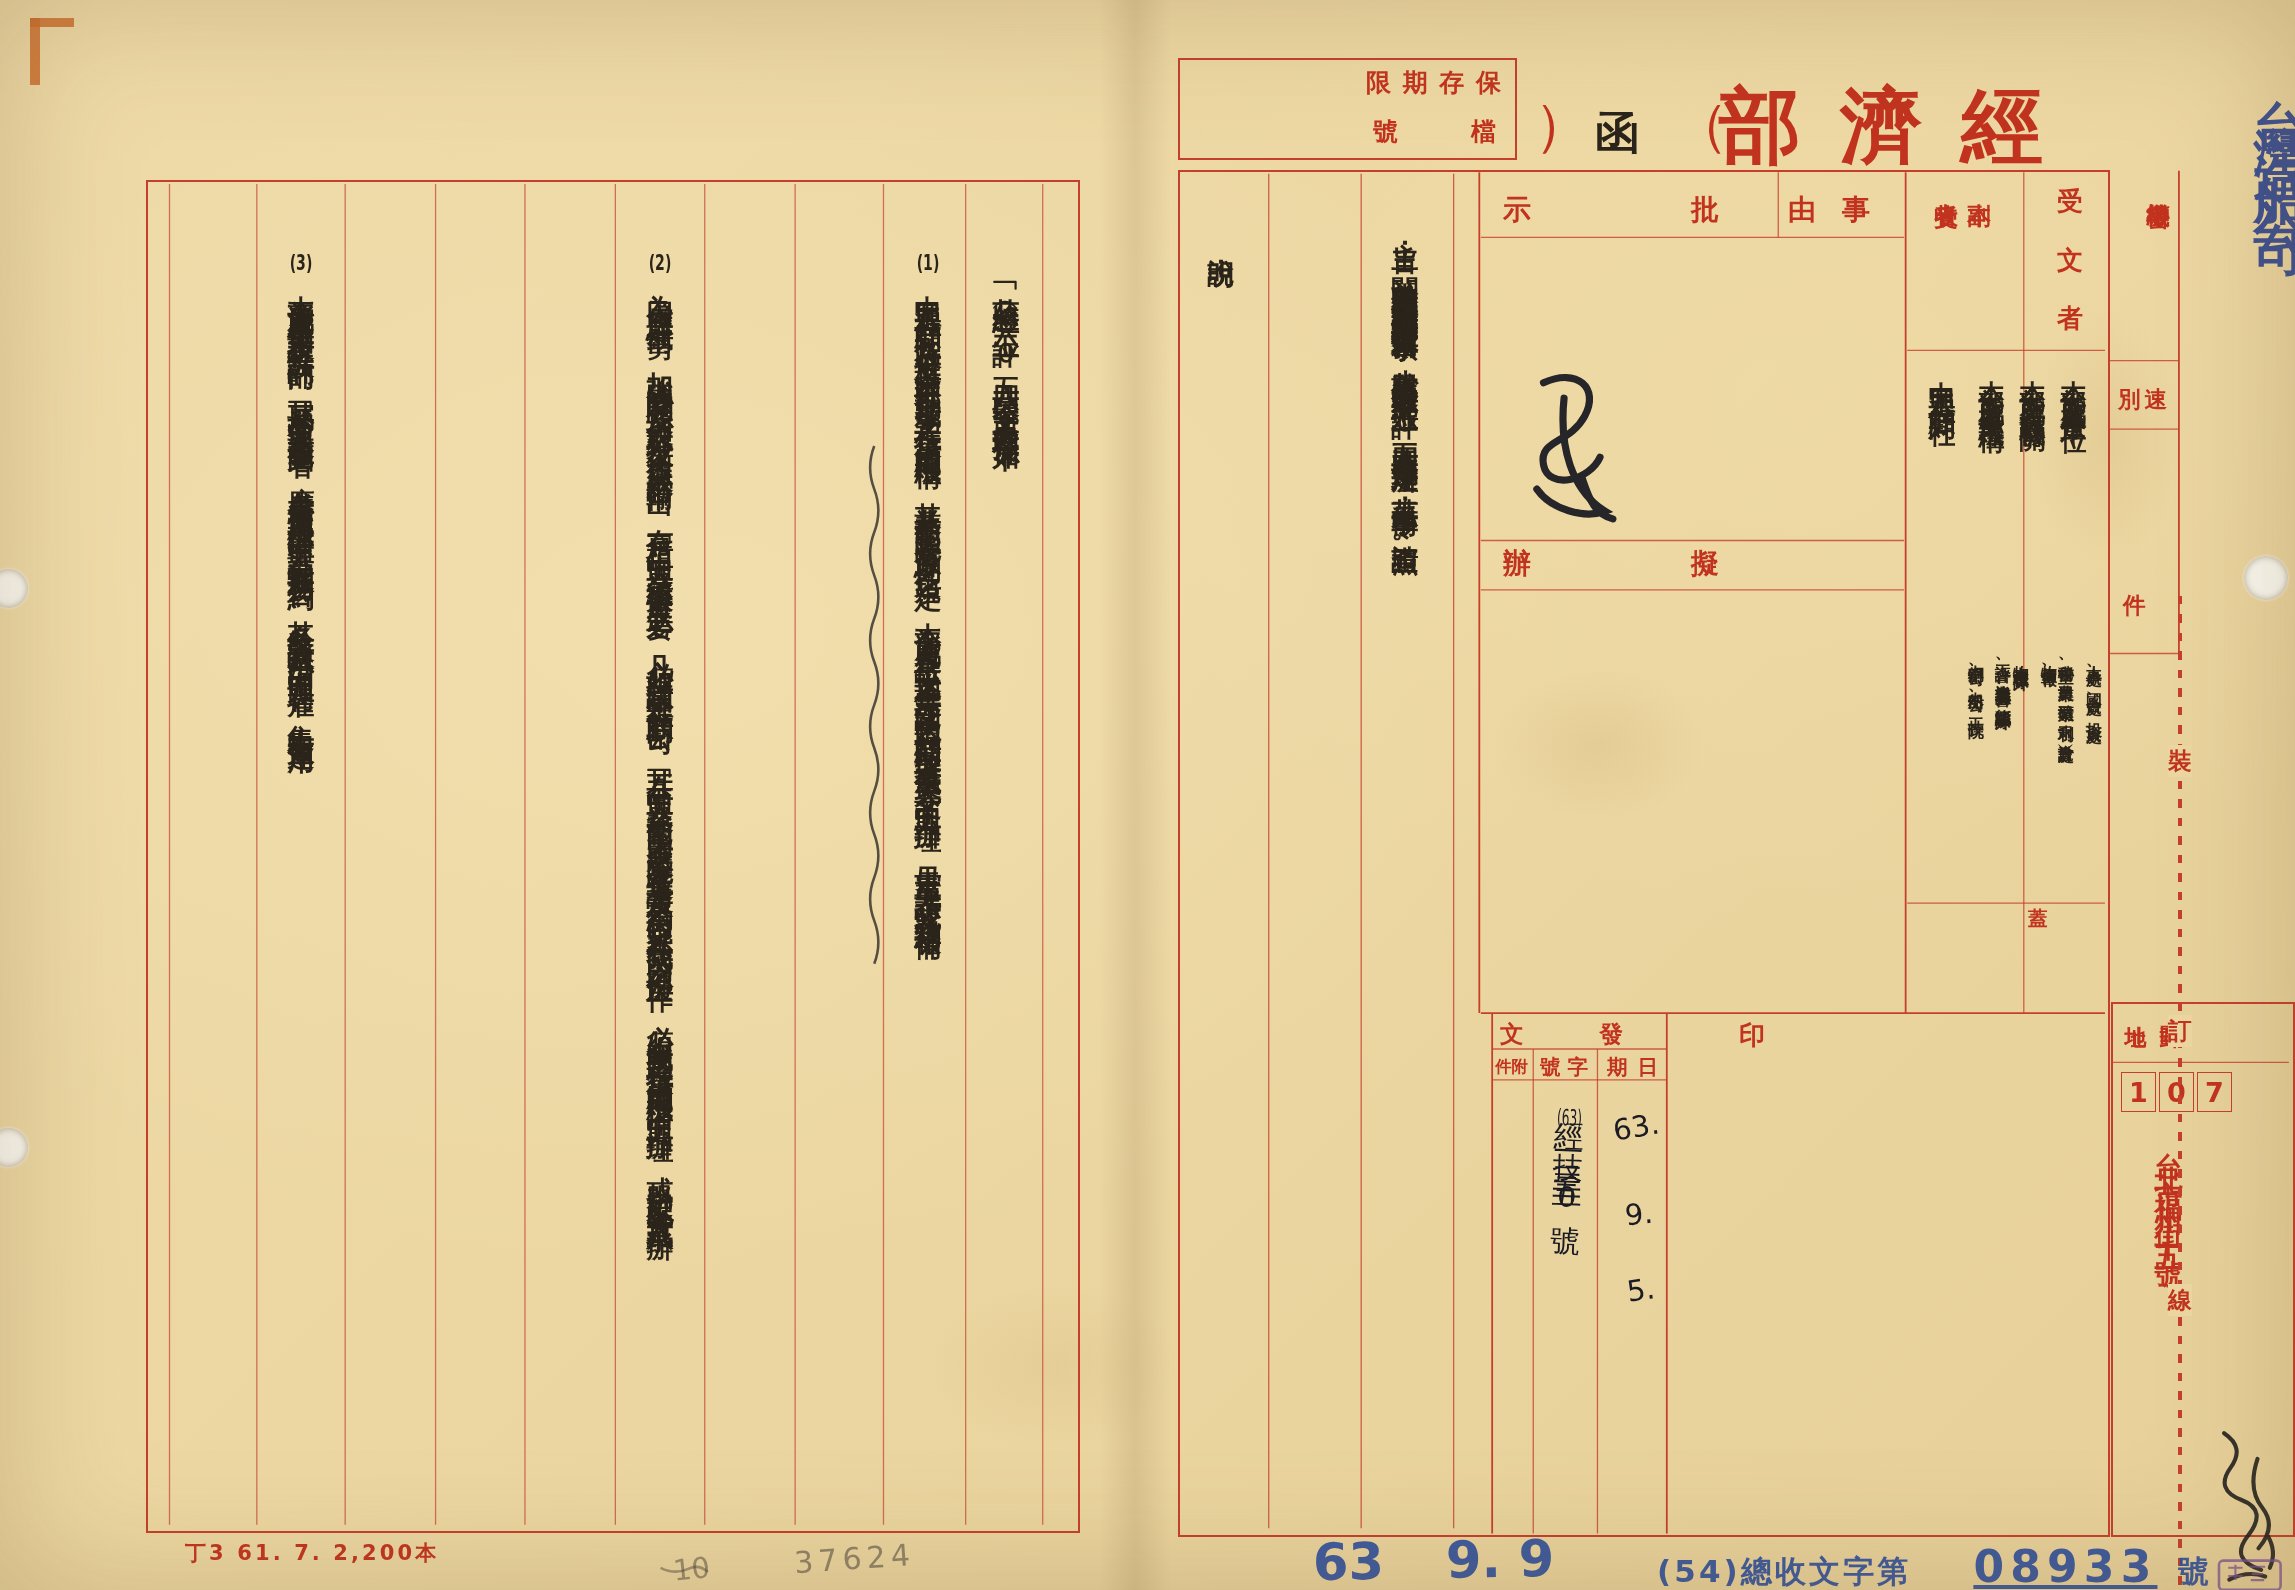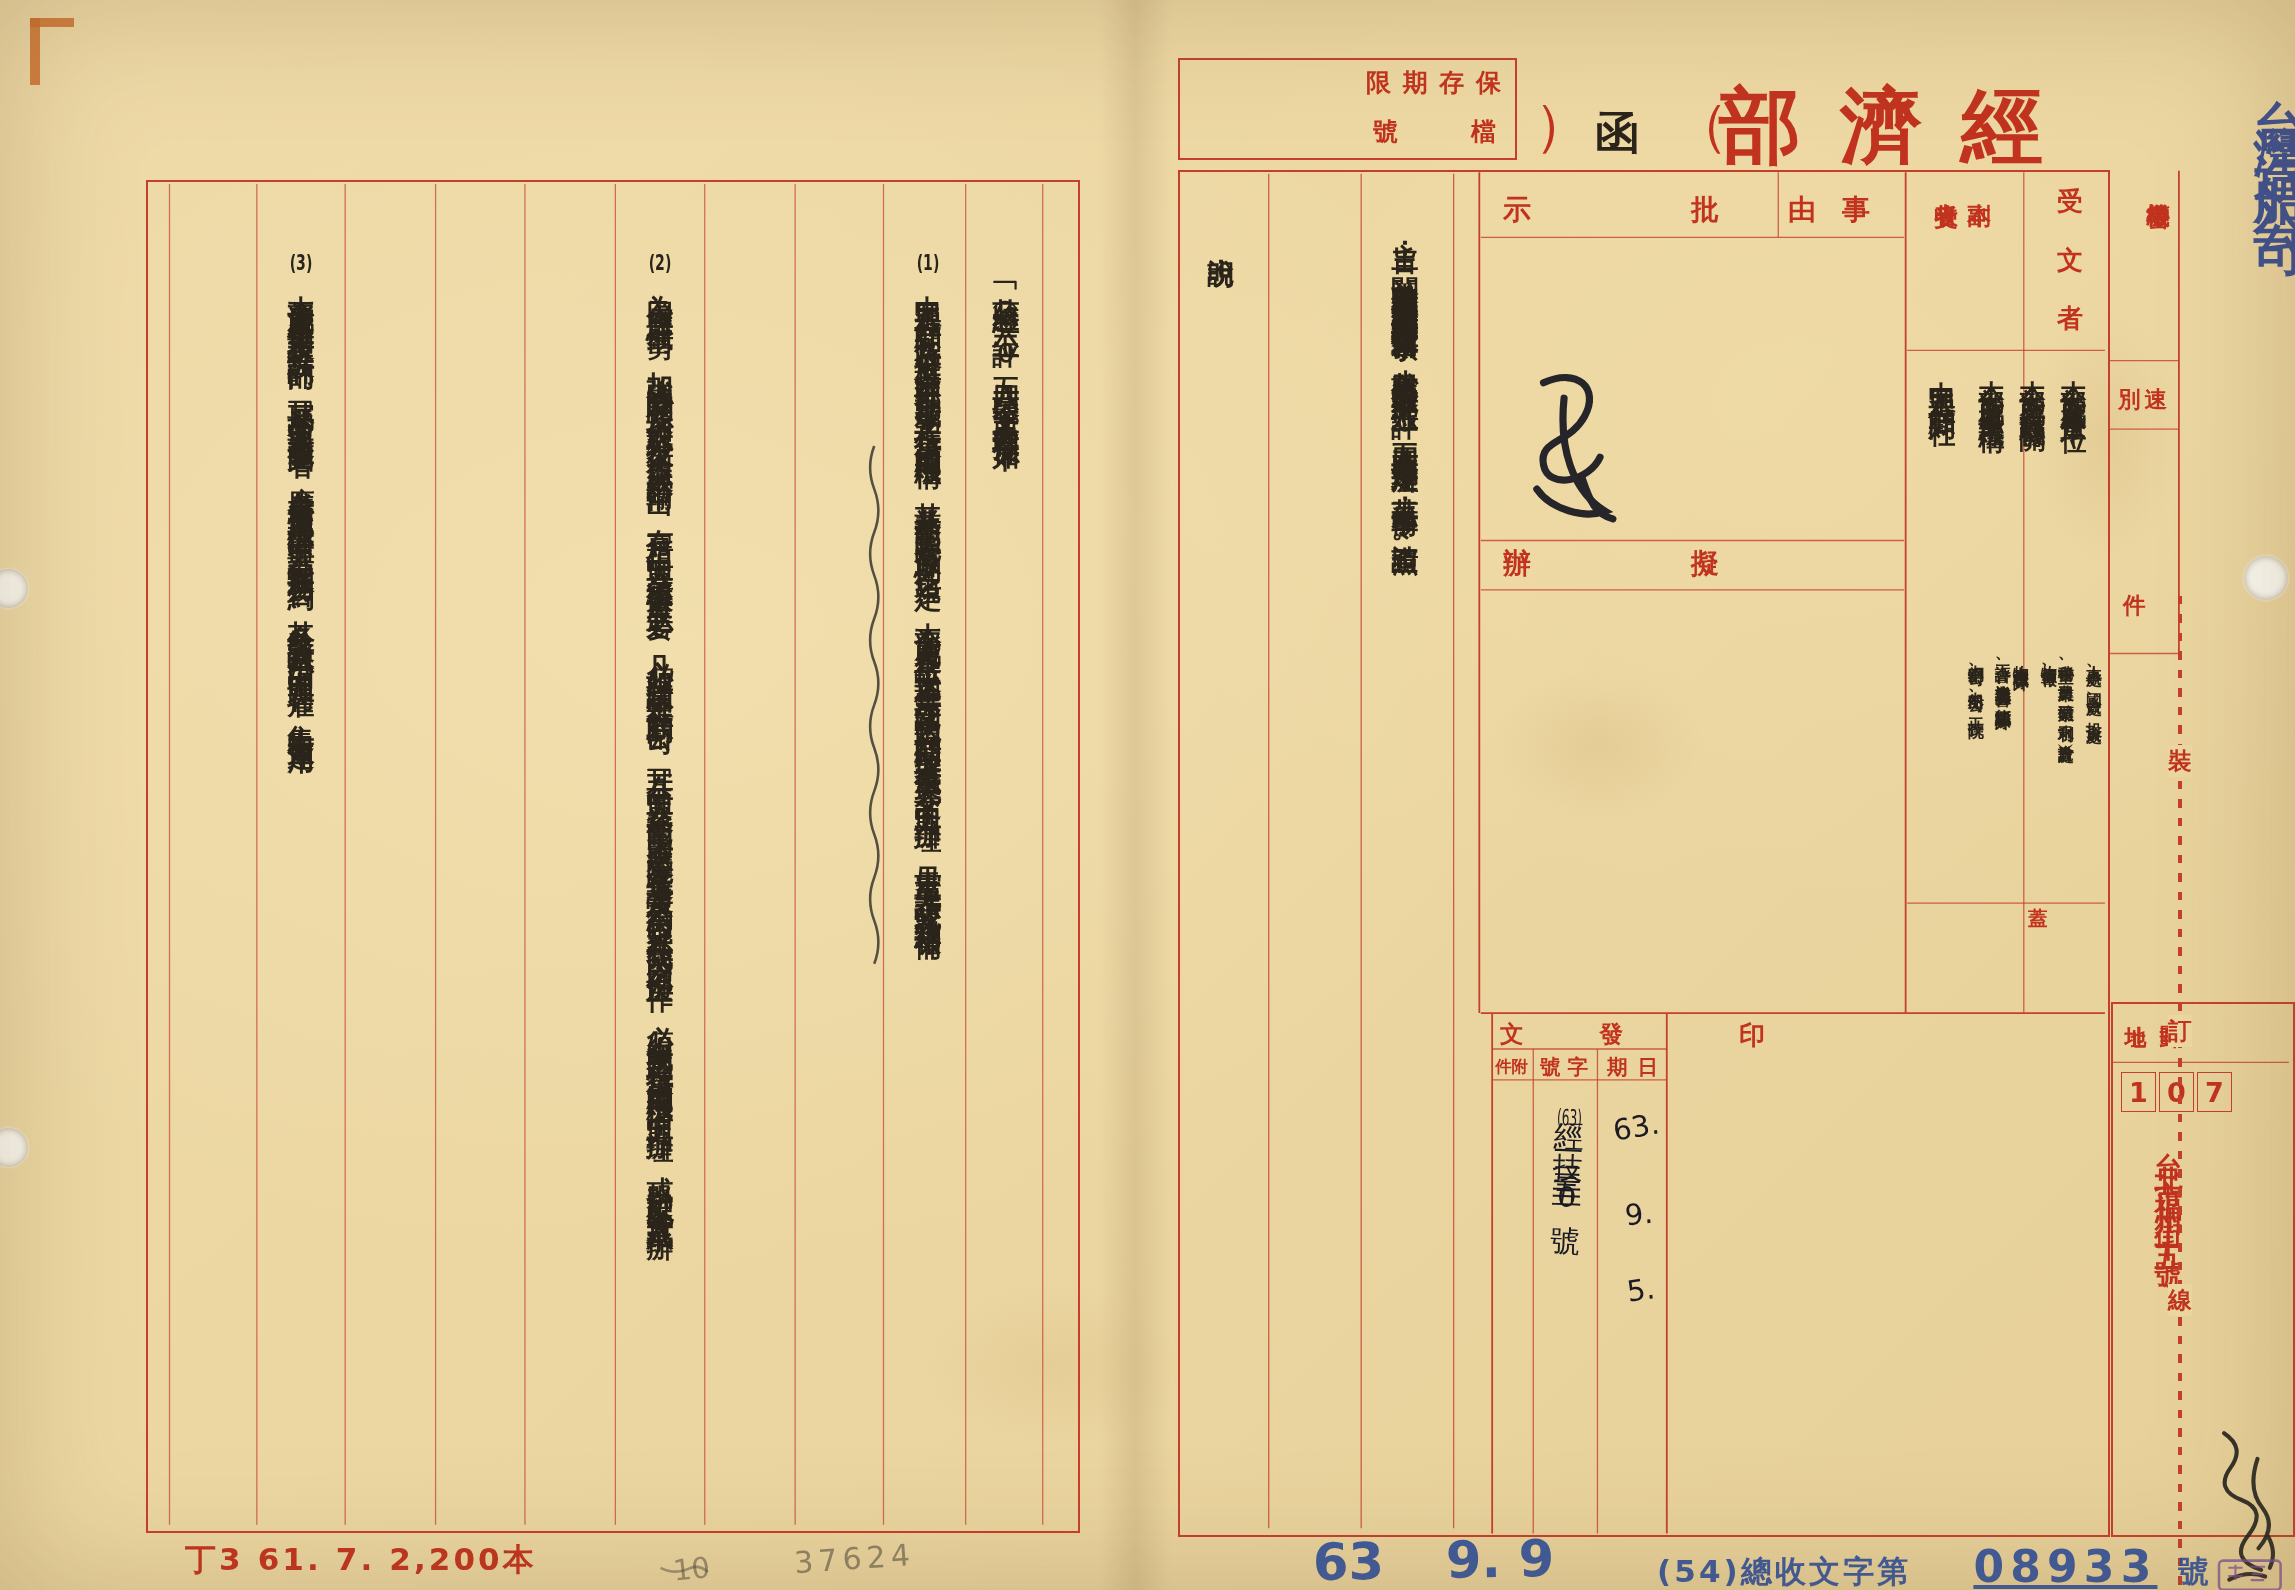--- a/index.html
+++ b/index.html
@@ -212,21 +212,21 @@
   <div class="abs v typed" style="right:1323px;top:253px;height:1269px;font-size:27px;letter-spacing:6.2px;line-height:88px;">
     <span class="tcy" style="font-size:20.6px;">(1)</span><span>中興工程顧問社為政府支持由本部推動成立之工程技術顧問機構，其業務範圍院令有原則性之規定，本部所屬各單位較大工程需委託國內工程顧問辦理者應優先委交「中興」辦理，毋需事先請示或將合約報備。</span>
   </div>
   <div class="abs v typed" style="right:1591px;top:253px;height:1269px;font-size:27px;letter-spacing:6.2px;line-height:88px;">
     <span class="tcy" style="font-size:20.6px;">(2)</span><span>為因應目前情勢，加強國際關係及拓展對外技術合作與勞務輸出，有培植「中興」業績與資歷之必要，凡必須聘請國外工程顧問公司，其在「中興」業務範圍內者應遵院令在邀請書及合約內規定其在我國內之部份工作，必須由我國工程技術顧問機構「中興」辦理，或規定以配合方式承辦。</span>
   </div>
   <div class="abs v typed" style="right:1950px;top:253px;height:1269px;font-size:27px;letter-spacing:4.6px;line-height:88px;">
     <span class="tcy" style="font-size:20.6px;">(3)</span><span>本部所屬各單位如設有工程設計部門，其屬於「中興」業務範圍者，應考慮精簡人事機構與「中興」訂立長期服務合約，其多餘設計人員可洽由「中興」聘雇，集中有效運用。</span>
   </div>
 
-  <div class="abs red" style="left:185px;top:1539px;font-size:31px;font-weight:bold;letter-spacing:3.1px;">丁3 61. 7. 2,200本</div>
+  <div class="abs red" style="left:185px;top:1539px;font-size:21px;font-weight:bold;letter-spacing:3.1px;">丁3 61. 7. 2,200本</div>
 
   <div class="abs blue" style="left:1313px;top:1531px;font-size:51px;font-weight:bold;transform:rotate(-1deg);opacity:.9;">
     <span>63</span><span style="display:inline-block;width:62px;"></span><span>9. 9</span>
   </div>
   <div class="abs blue" style="left:1657px;top:1541px;font-size:31px;font-weight:bold;letter-spacing:3.1px;opacity:.9;">
     <span>(54)總收文字第</span><span style="display:inline-block;width:62px;"></span><span style="font-size:44px;letter-spacing:6.2px;text-decoration:underline;">08933</span><span style="display:inline-block;width:20.6px;"></span><span>號</span>
   </div>
 
   <div class="abs" style="left:673px;top:1552px;font-size:29px;color:rgba(70,65,58,.5);transform:rotate(-6deg);">10</div>
   <div class="abs" style="left:794px;top:1541px;font-size:30px;color:rgba(70,65,58,.55);letter-spacing:5.1px;transform:rotate(-4deg);">37624</div>

